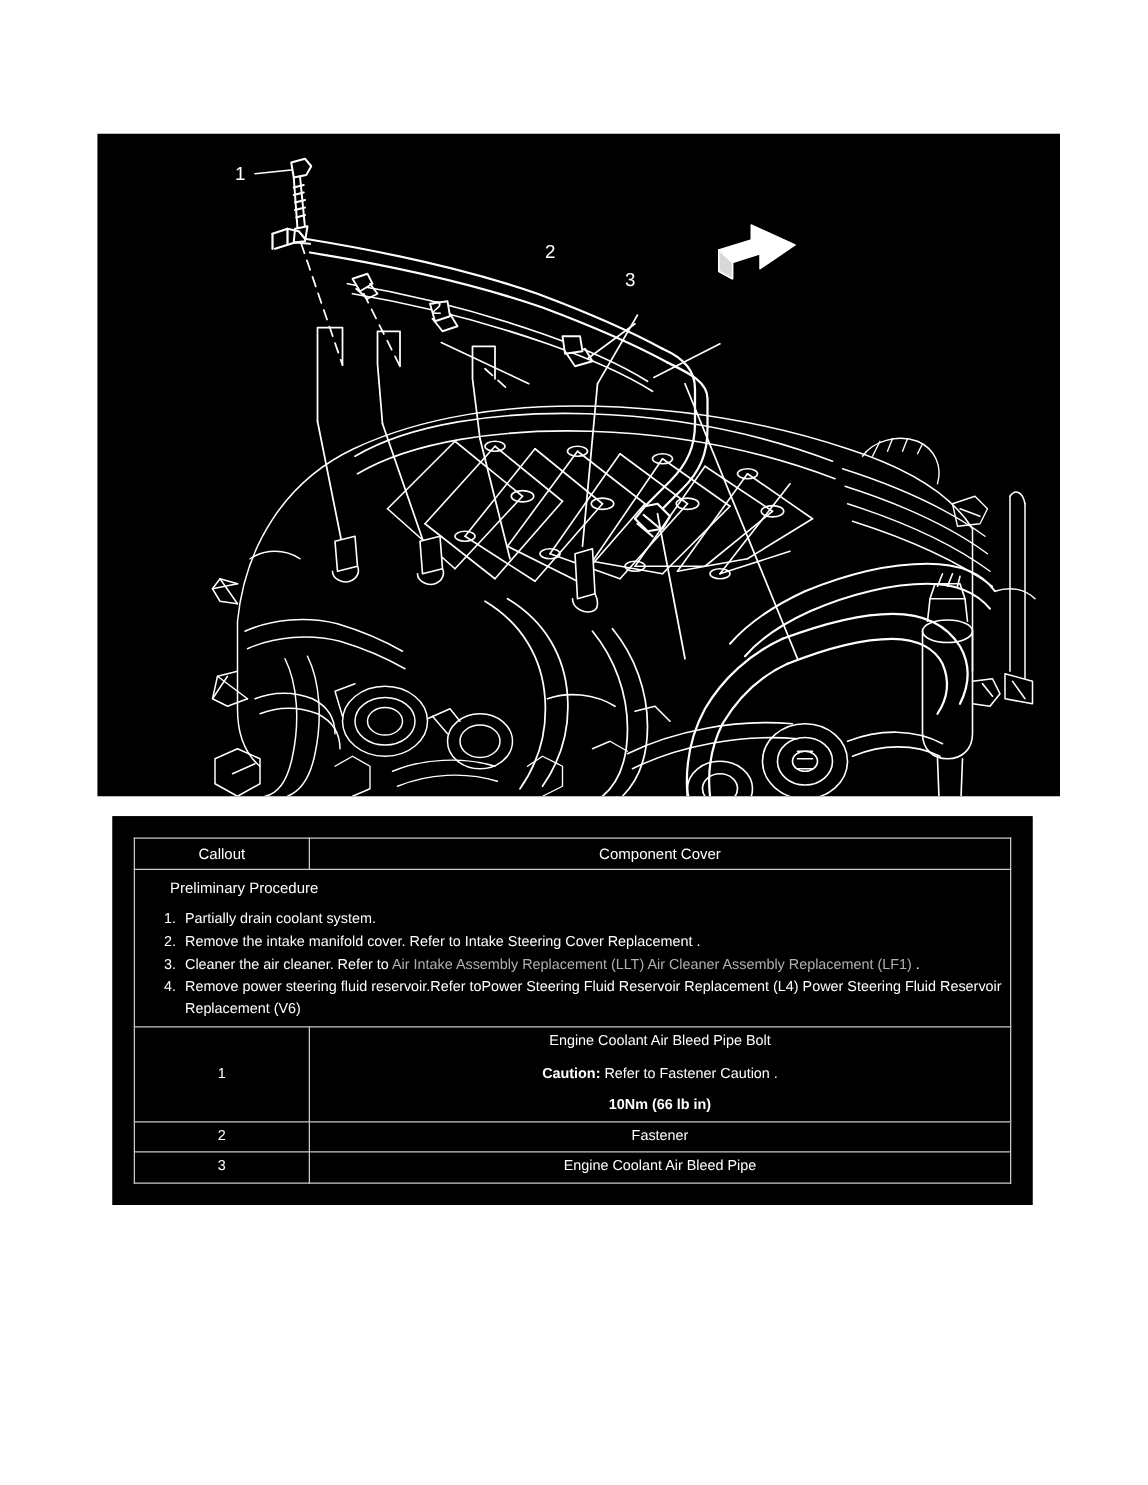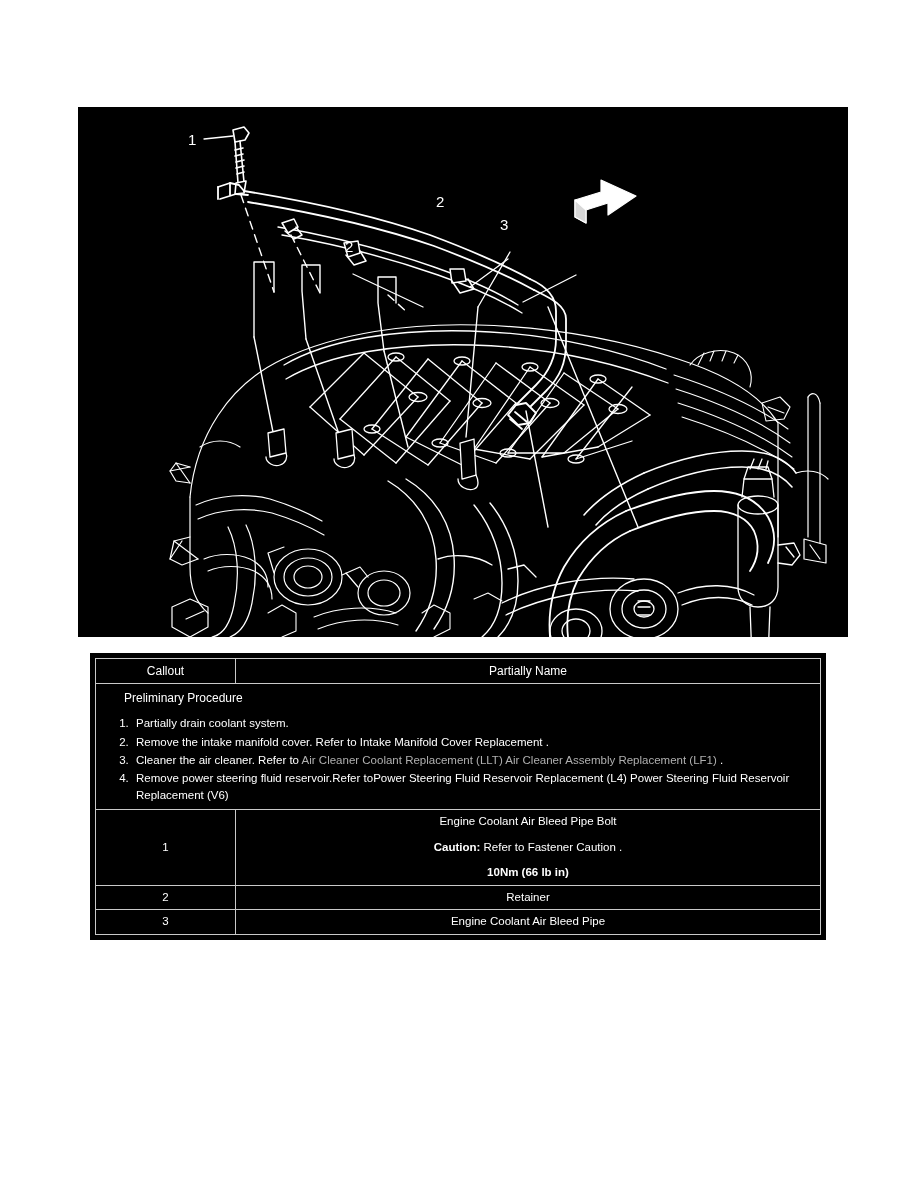--- a/index.html
+++ b/index.html
@@ -33,21 +33,21 @@
 
   
   #component-table {
     position: absolute;
     left: 90px;
     top: 653px;
     width: 736px;
     background: #000000;
     border: 1px solid #000000;
     box-sizing: border-box;
-    padding: 4px;
+    padding: 16px;
   }
   table.ct {
     width: 100%;
     border-collapse: collapse;
     background: #000000;
     color: #ffffff;
     font-size: 11.5px;
     line-height: 1.35;
     table-layout: fixed;
   }
@@ -355,48 +355,48 @@
 
 <div id="component-table">
   <table class="ct">
     <colgroup>
       <col class="c-callout">
       <col>
     </colgroup>
     <thead>
       <tr>
         <th class="hdr">Callout</th>
-        <th class="hdr">Partially Name</th>
+        <th class="hdr">Component Cover</th>
       </tr>
     </thead>
     <tbody>
       <tr>
         <td class="prelim" colspan="2">
           <div class="prelim-title">Preliminary Procedure</div>
           <ol class="prelim-list">
             <li><span>Partially drain coolant system.</span></li>
-            <li><span>Remove the intake manifold cover. Refer to </span><span class="lnk">Intake Manifold Cover Replacement</span><span> .</span></li>
-            <li><span>Cleaner the air cleaner. Refer to </span><span class="lnk-dim">Air Cleaner Coolant Replacement (LLT)</span><span> </span><span class="lnk-dim">Air Cleaner Assembly Replacement (LF1)</span><span> .</span></li>
+            <li><span>Remove the intake manifold cover. Refer to </span><span class="lnk">Intake Steering Cover Replacement</span><span> .</span></li>
+            <li><span>Cleaner the air cleaner. Refer to </span><span class="lnk-dim">Air Intake Assembly Replacement (LLT)</span><span> </span><span class="lnk-dim">Air Cleaner Assembly Replacement (LF1)</span><span> .</span></li>
             <li><span>Remove power steering fluid reservoir.Refer to</span><span class="lnk">Power Steering Fluid Reservoir Replacement (L4)</span><span> </span><span class="lnk">Power Steering Fluid Reservoir Replacement (V6)</span></li>
           </ol>
         </td>
       </tr>
 
       <tr>
         <td class="callout-cell">1</td>
         <td class="name-cell">
           <div class="bolt-line">Engine Coolant Air Bleed Pipe Bolt</div>
           <div class="caution-line"><span class="b">Caution:</span><span> Refer to </span><span class="lnk">Fastener Caution</span><span> .</span></div>
           <div class="torque-line">10Nm (66 lb in)</div>
         </td>
       </tr>
 
       <tr>
         <td class="callout-cell">2</td>
-        <td class="name-cell">Retainer</td>
+        <td class="name-cell">Fastener</td>
       </tr>
 
       <tr>
         <td class="callout-cell">3</td>
         <td class="name-cell">Engine Coolant Air Bleed Pipe</td>
       </tr>
     </tbody>
   </table>
 </div>
 

